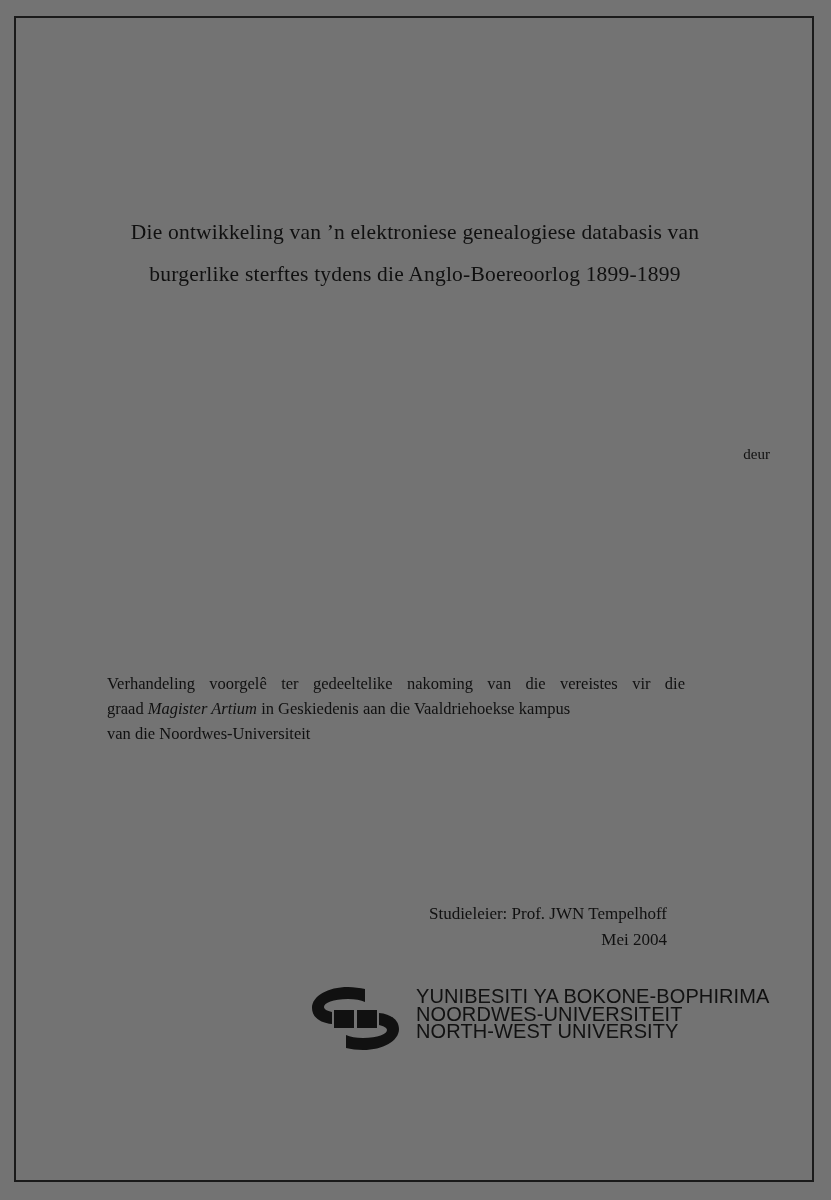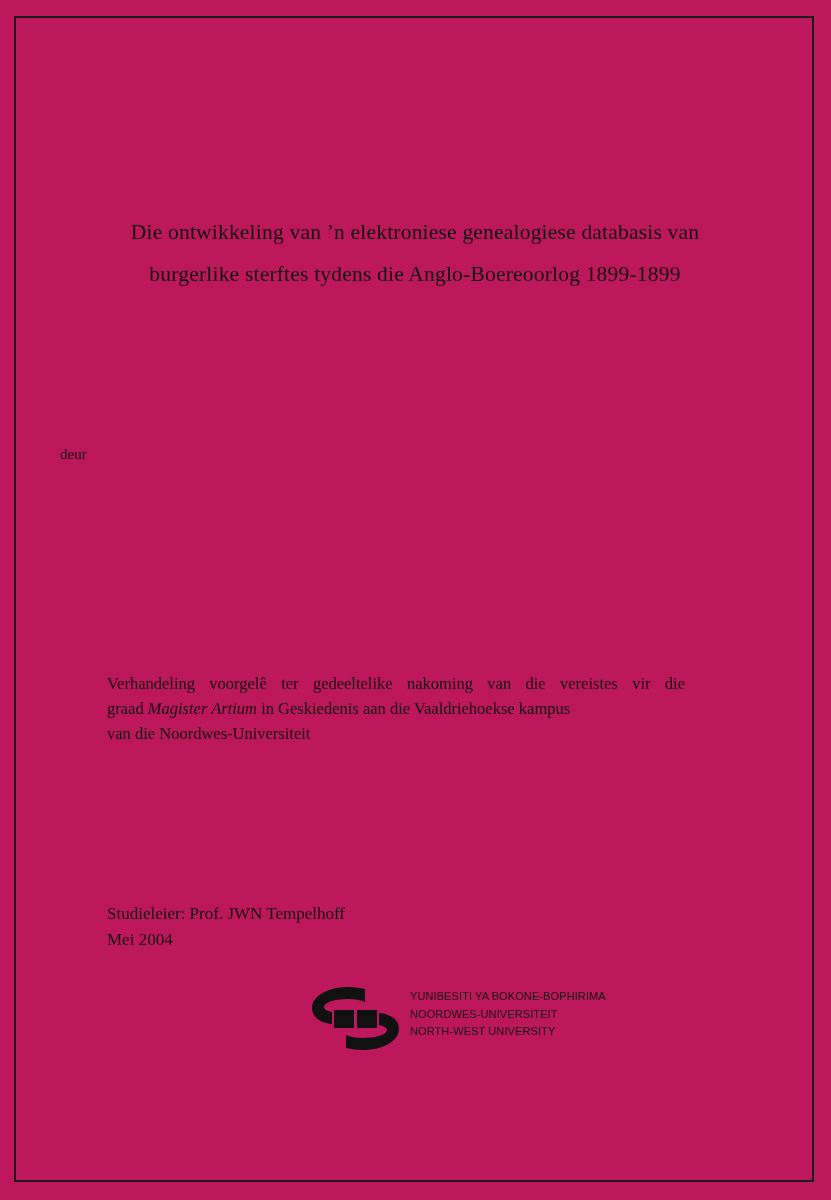--- a/index.html
+++ b/index.html
@@ -12,21 +12,21 @@
     height: 1200px;
     font-family: "Liberation Serif", serif;
     color: #111111;
     overflow: hidden;
   }
 
   .page {
     position: relative;
     width: 831px;
     height: 1200px;
-    background: #be185d;
+    background: #737373;
   }
 
   
   .page-frame {
     position: absolute;
     left: 14px;
     top: 16px;
     width: 800px;
     height: 1166px;
     border: 2px solid #1a1a1a;
@@ -54,21 +54,21 @@
     line-height: 42px;
     letter-spacing: 0.2px;
     color: #101010;
   }
 
   .author-by {
     position: absolute;
     left: 0;
     top: 430px;
     width: 710px;
-    text-align: left;
+    text-align: right;
     font-size: 15px;
     color: #101010;
   }
 
   .author-name {
     position: absolute;
     left: 0;
     top: 518px;
     width: 710px;
     text-align: center;
@@ -101,20 +101,21 @@
   }
 
   .supervisor-block {
     position: absolute;
     left: 47px;
     top: 885px;
     width: 560px;
     font-size: 17px;
     line-height: 26px;
     color: #101010;
+    text-align: right;
   }
   .supervisor-block div {
     white-space: nowrap;
   }
 
   
   .logo-area {
     position: absolute;
     left: 195px;
     top: 962px;
@@ -125,24 +126,24 @@
     position: absolute;
     left: 55px;
     top: 8px;
     width: 92px;
     height: 66px;
   }
   .logo-mark svg { display: block; }
 
   .logo-text {
     position: absolute;
-    left: 155px;
+    left: 161px;
     top: 10px;
     font-family: "Liberation Sans", sans-serif;
-    font-size: 11px;
+    font-size: 20px;
     line-height: 17.5px;
     letter-spacing: 0.1px;
     color: #111111;
     white-space: nowrap;
   }
 </style>
 </head>
 <body>
 
 <div class="page">

